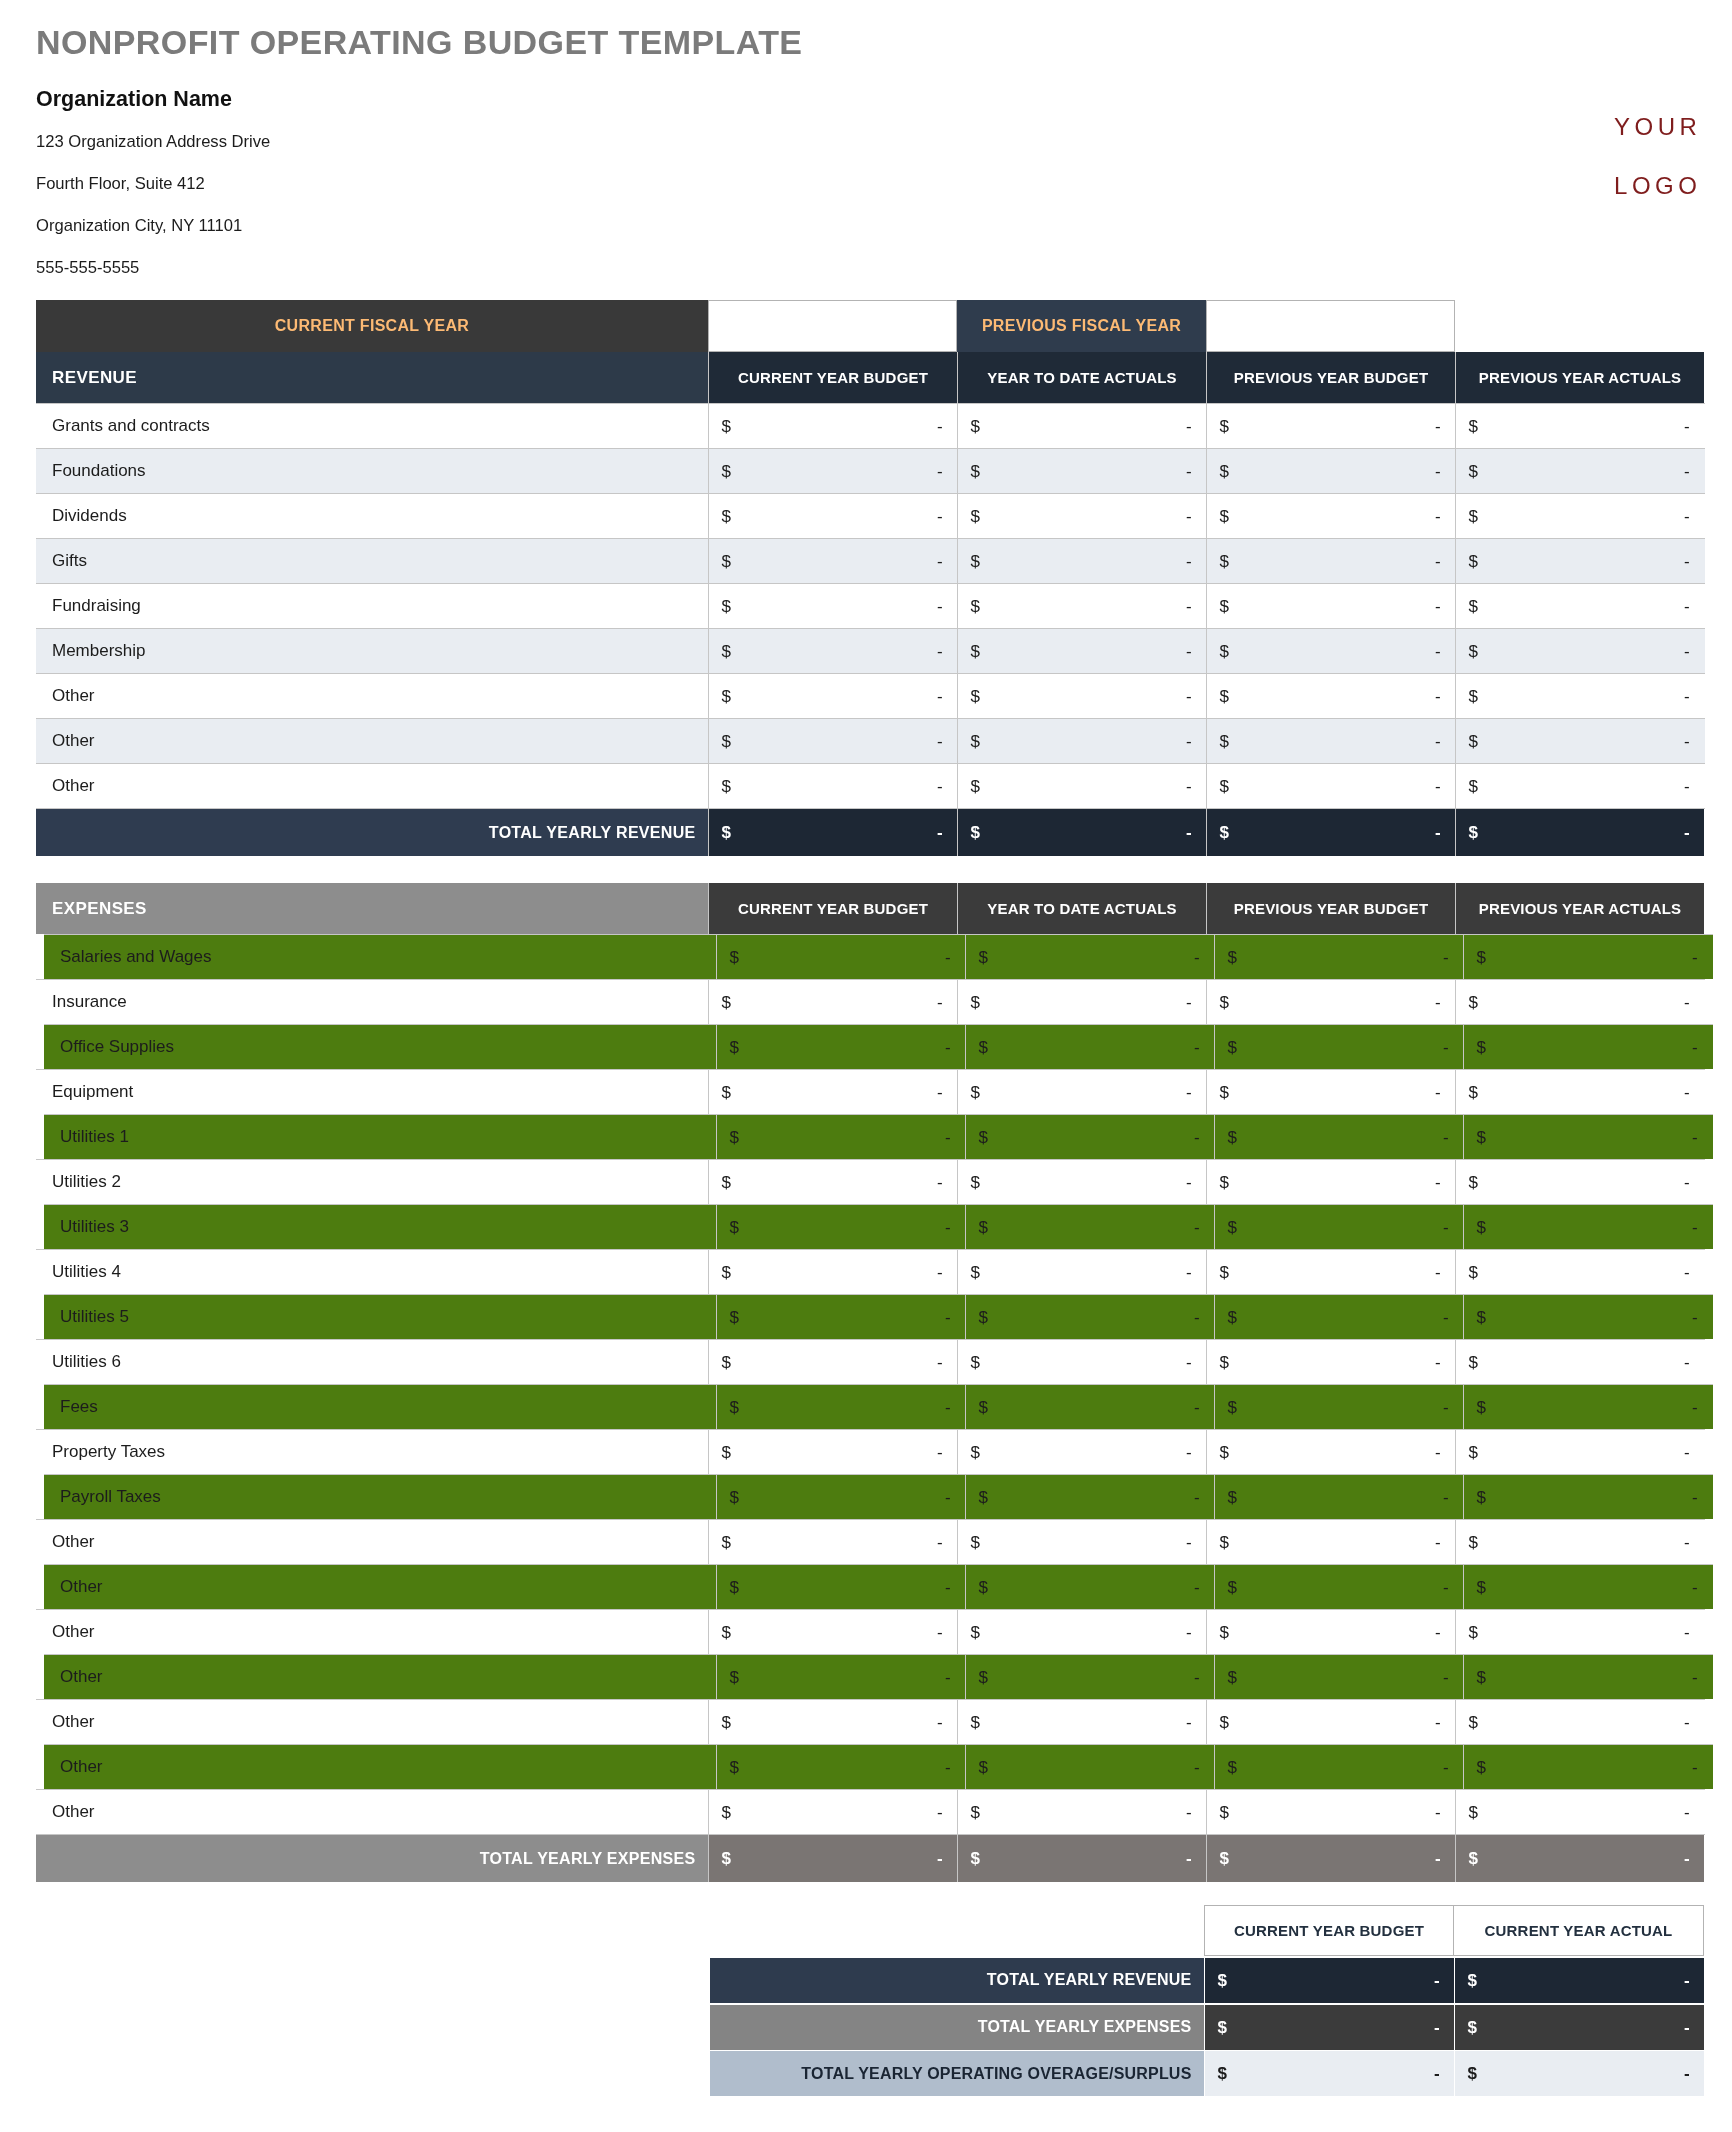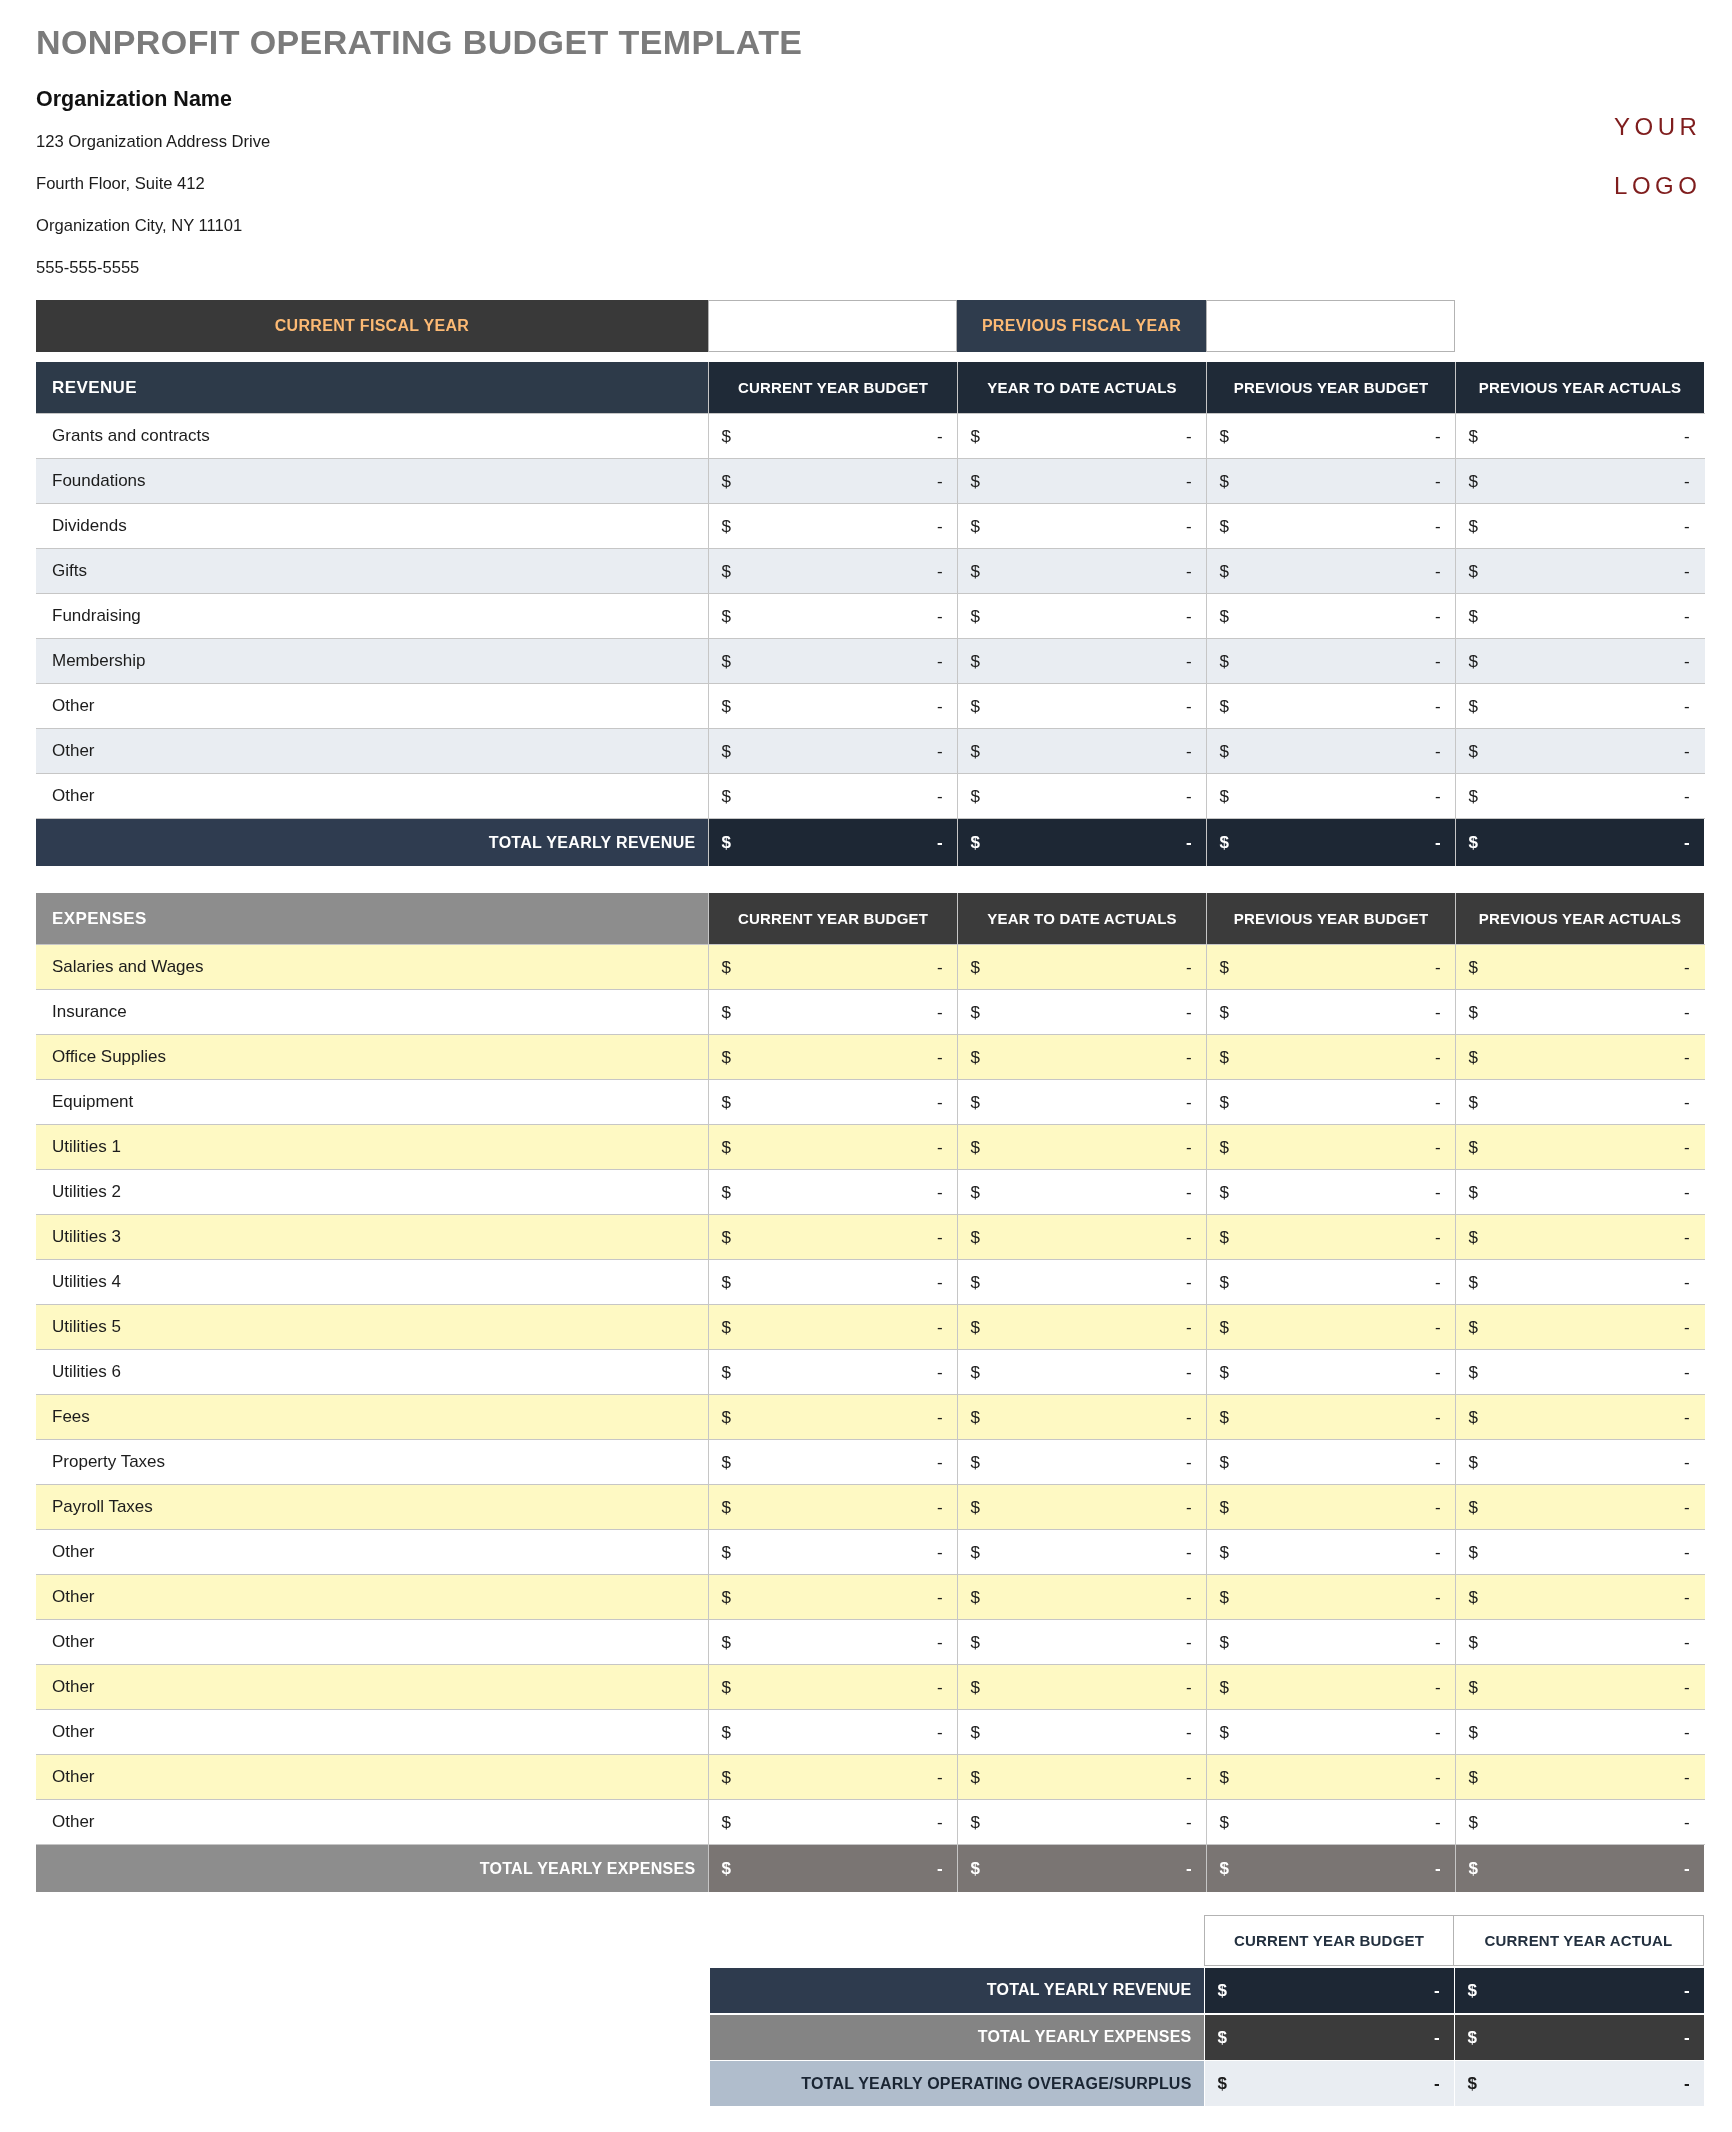--- a/index.html
+++ b/index.html
@@ -49,41 +49,41 @@
   .email-cell { font-size: 16.6px; color: #1c1c1c; }
   .fiscal-label {
     justify-content: center;
     color: #fdba74; font-weight: bold; font-size: 16px; letter-spacing: 0.3px;
   }
   .fiscal-current { background: #393939; }
   .fiscal-previous { background: #2f3c4d; }
   .fiscal-input { background: #fff; border: 1.8px solid #b3b3b3; }
 
   
-  .tbl { margin-top: 10px; }
+  .tbl { margin-top: 0; }
   .tbl-expenses { margin-top: 27px; }
   .hdr { height: 51px; }
   .hdr .cell + .cell, .row .cell + .cell, .total .cell + .cell { border-left: 1.8px solid #c6c6c6; }
   .sec-label {
     color: #fff; font-weight: bold; font-size: 17px; letter-spacing: 0.4px;
     padding-left: 16px;
   }
   .hdr-revenue .sec-label { background: #2d3a49; }
   .hdr-expenses .sec-label { background: #8d8d8d; }
   .col-head {
     justify-content: center; text-align: center;
     color: #fff; font-weight: bold; font-size: 15px; letter-spacing: 0.2px;
   }
   .hdr-revenue .col-head { background: #1f2a37; }
   .hdr-expenses .col-head { background: #3b3b3b; }
 
   .row { height: 45px; border-top: 1.8px solid #c6c6c6; }
   .row .label { font-size: 17px; padding-left: 16px; color: #1c1c1c; }
   .row.alt-blue { background: #e9edf2; }
-  .row.alt-gray { background: #fef9c3; }
+  .row.alt-gray { background: #4d7c0f; margin-left: 8px; }
 
   .val { justify-content: space-between; padding: 0 14.3px 0 12.5px; font-size: 17px; }
   .val .cur, .val .dash { line-height: 1; }
 
   .total { height: 48px; border-top: 1.8px solid #c6c6c6; }
   .total .label {
     justify-content: flex-end; padding-right: 12.5px;
     color: #fff; font-weight: bold; font-size: 16px; letter-spacing: 0.3px;
   }
   .total .val { font-weight: bold; color: #fff; }

